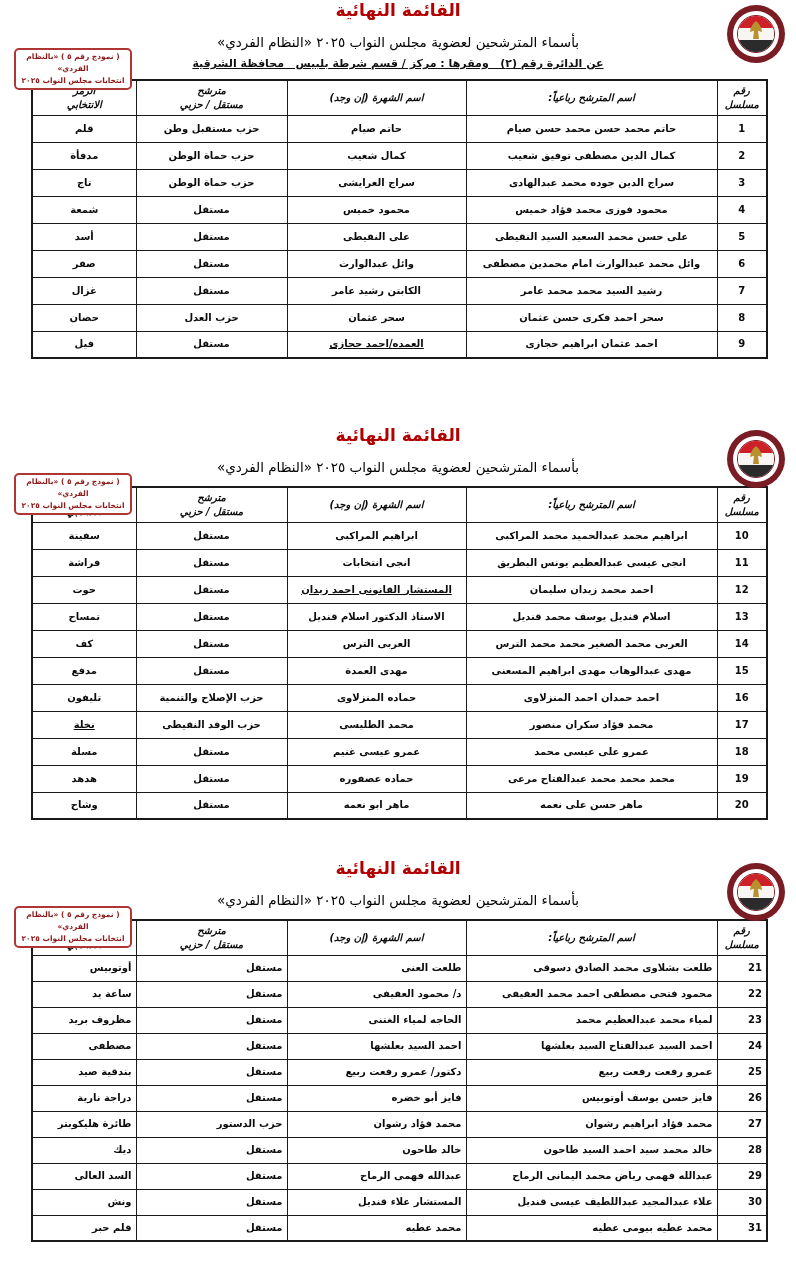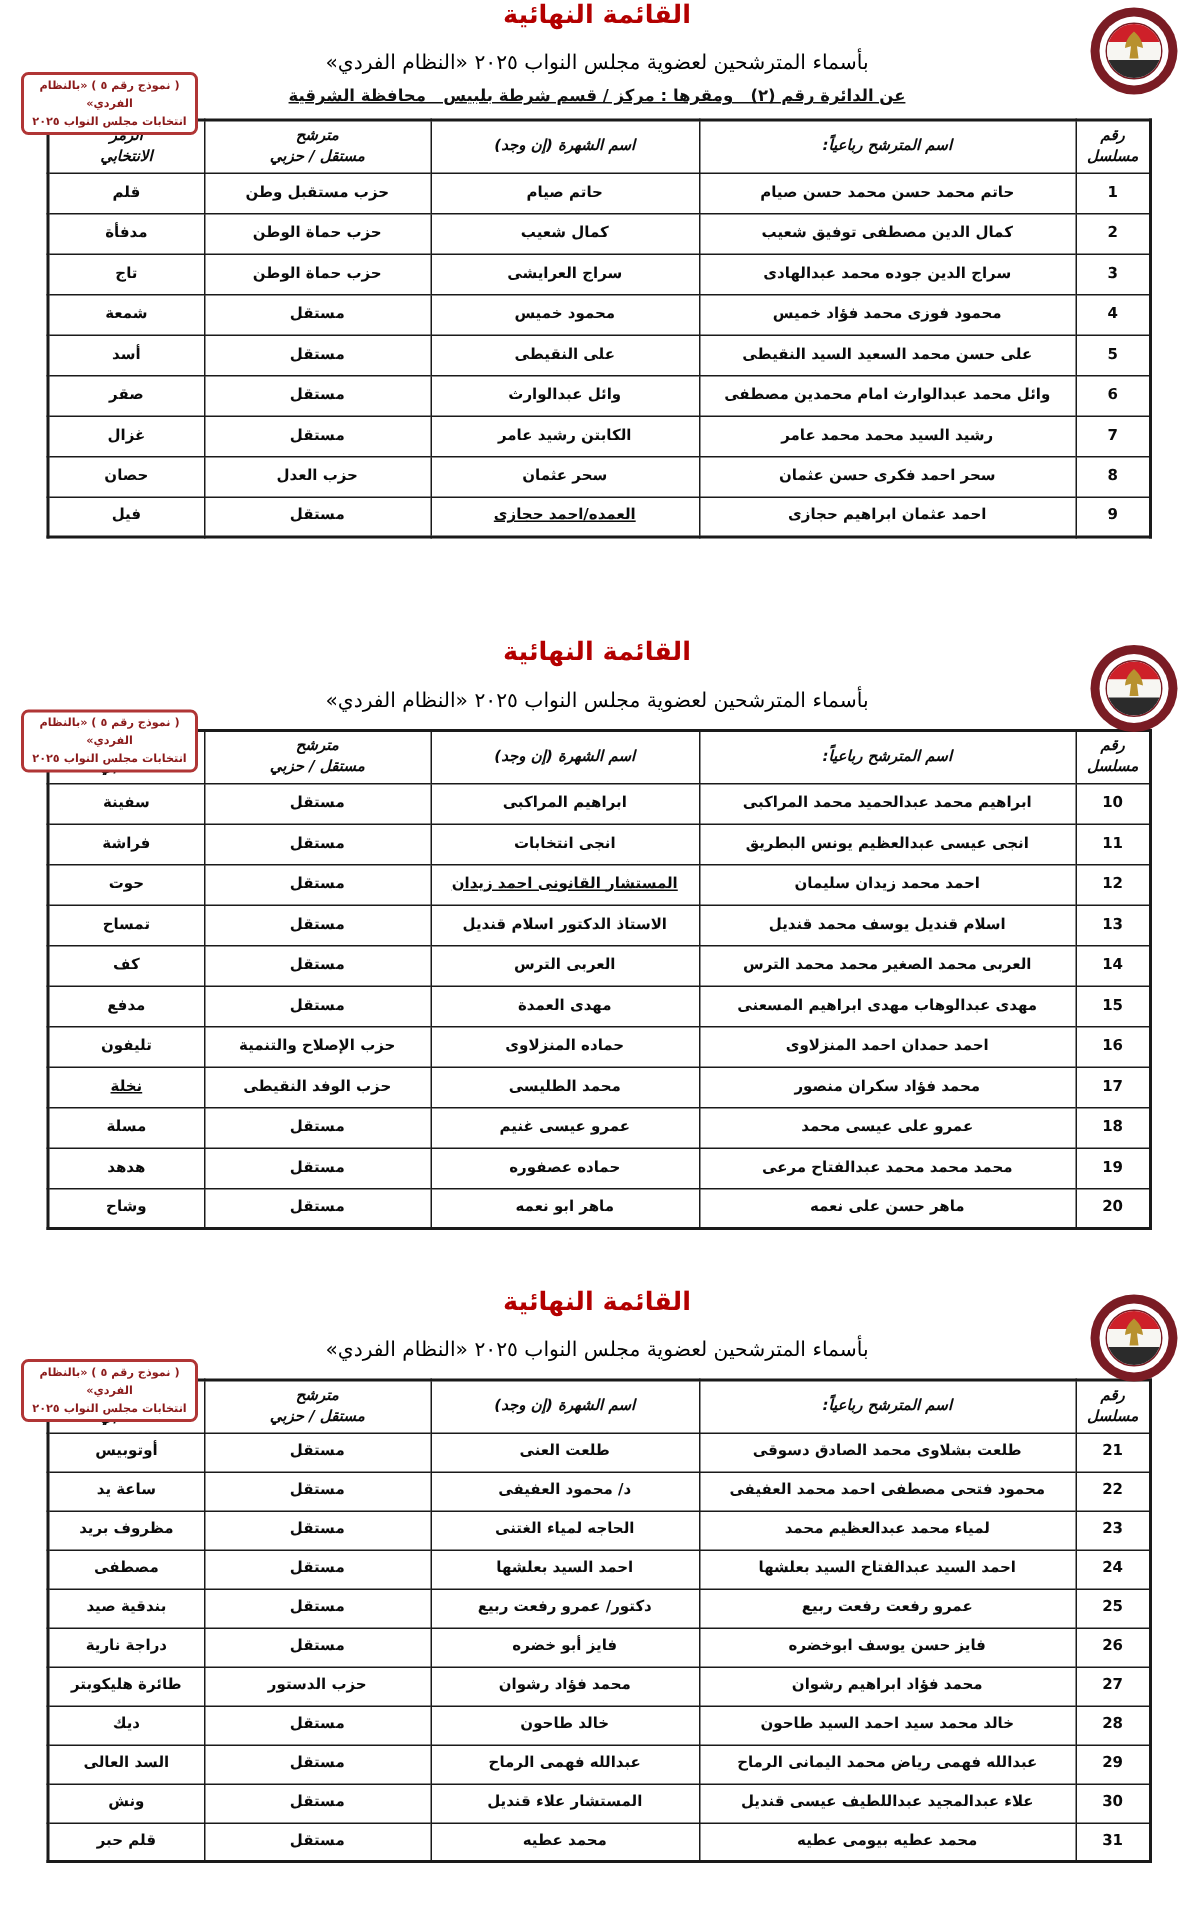--- a/index.html
+++ b/index.html
@@ -55,21 +55,21 @@
     font-weight:bold; color:#0b0b0b;
     padding:1px 4px; overflow:hidden;
   }
   .ctable th {
     height:35px; font-size:10px; font-style:italic;
     white-space:pre-line; line-height:1.35; font-weight:bold;
   }
   .ctable td { font-size:10px; line-height:1.2; }
   .t1 td { height:27px; }
   .t2 td { height:27px; }
-  .t3 td { height:26px; }
+  .t3 td { height:26px;text-align:right; }
   td.u { text-decoration:underline; }
   col.c-serial { width:50px; }
   col.c-name   { width:251px; }
   col.c-famous { width:179px; }
   col.c-aff    { width:151px; }
   col.c-sym    { width:104px; }
 </style>
 </head>
 <body>
 
@@ -390,21 +390,21 @@
         </tr>
         <tr>
           <td>25</td>
           <td>عمرو رفعت رفعت ربيع</td>
           <td>دكتور/ عمرو رفعت ربيع</td>
           <td>مستقل</td>
           <td>بندقية صيد</td>
         </tr>
         <tr>
           <td>26</td>
-          <td>فايز حسن يوسف ابوخضره</td>
+          <td>فايز حسن يوسف أوتوبيس</td>
           <td>فايز أبو خضره</td>
           <td>مستقل</td>
           <td>دراجة نارية</td>
         </tr>
         <tr>
           <td>27</td>
           <td>محمد فؤاد ابراهيم رشوان</td>
           <td>محمد فؤاد رشوان</td>
           <td>حزب الدستور</td>
           <td>طائرة هليكوبتر</td>

